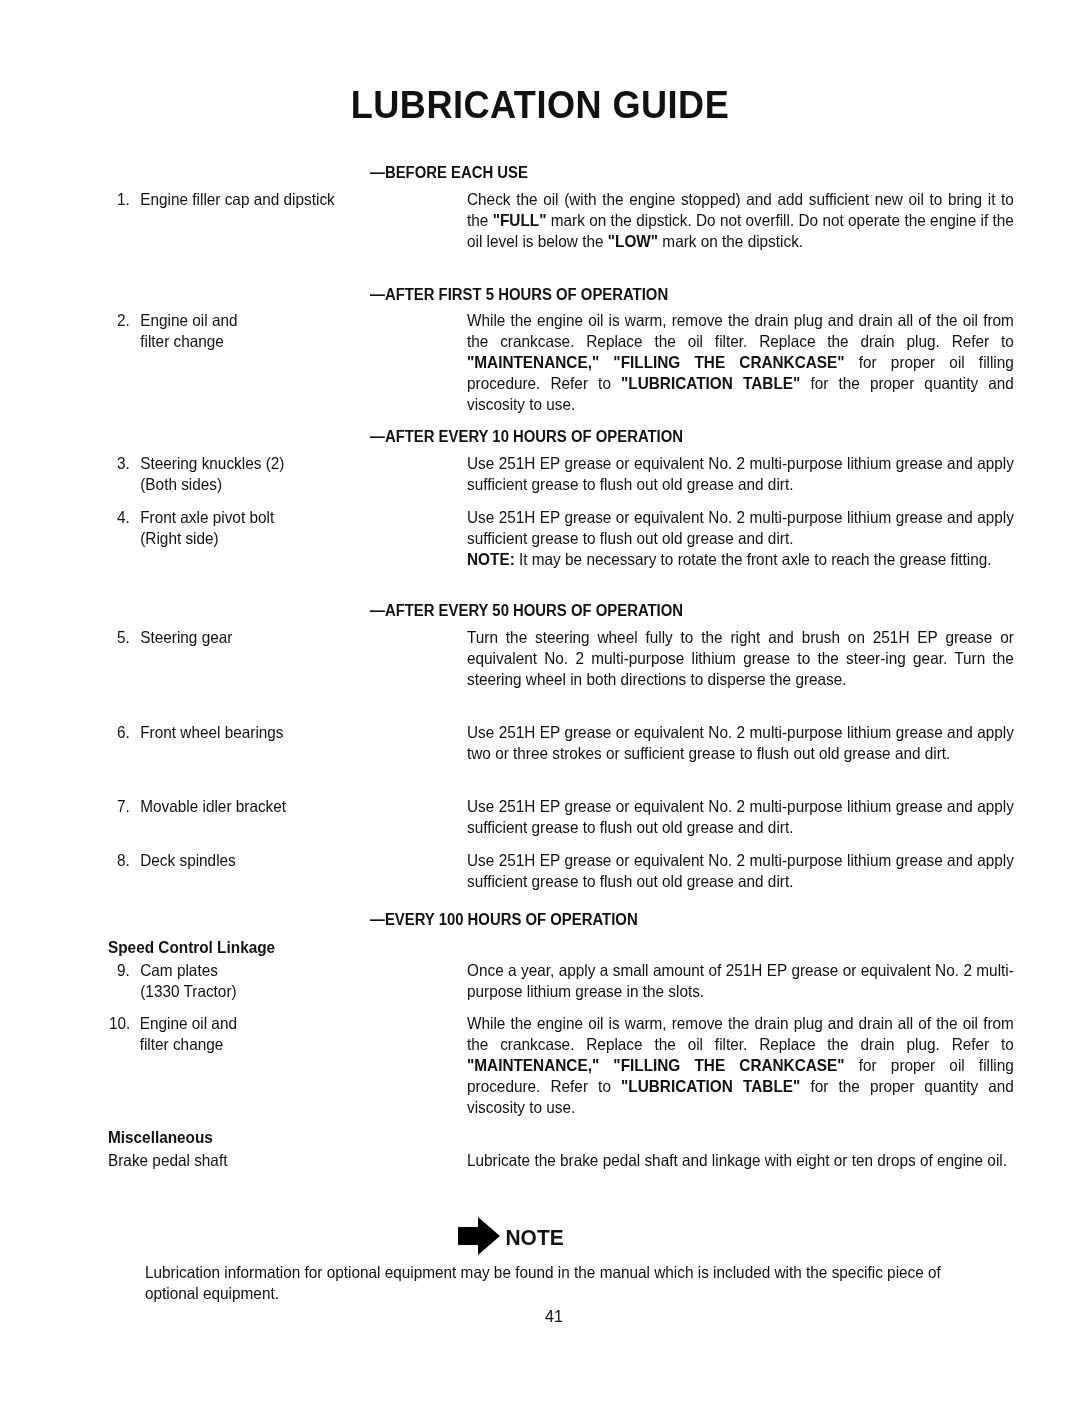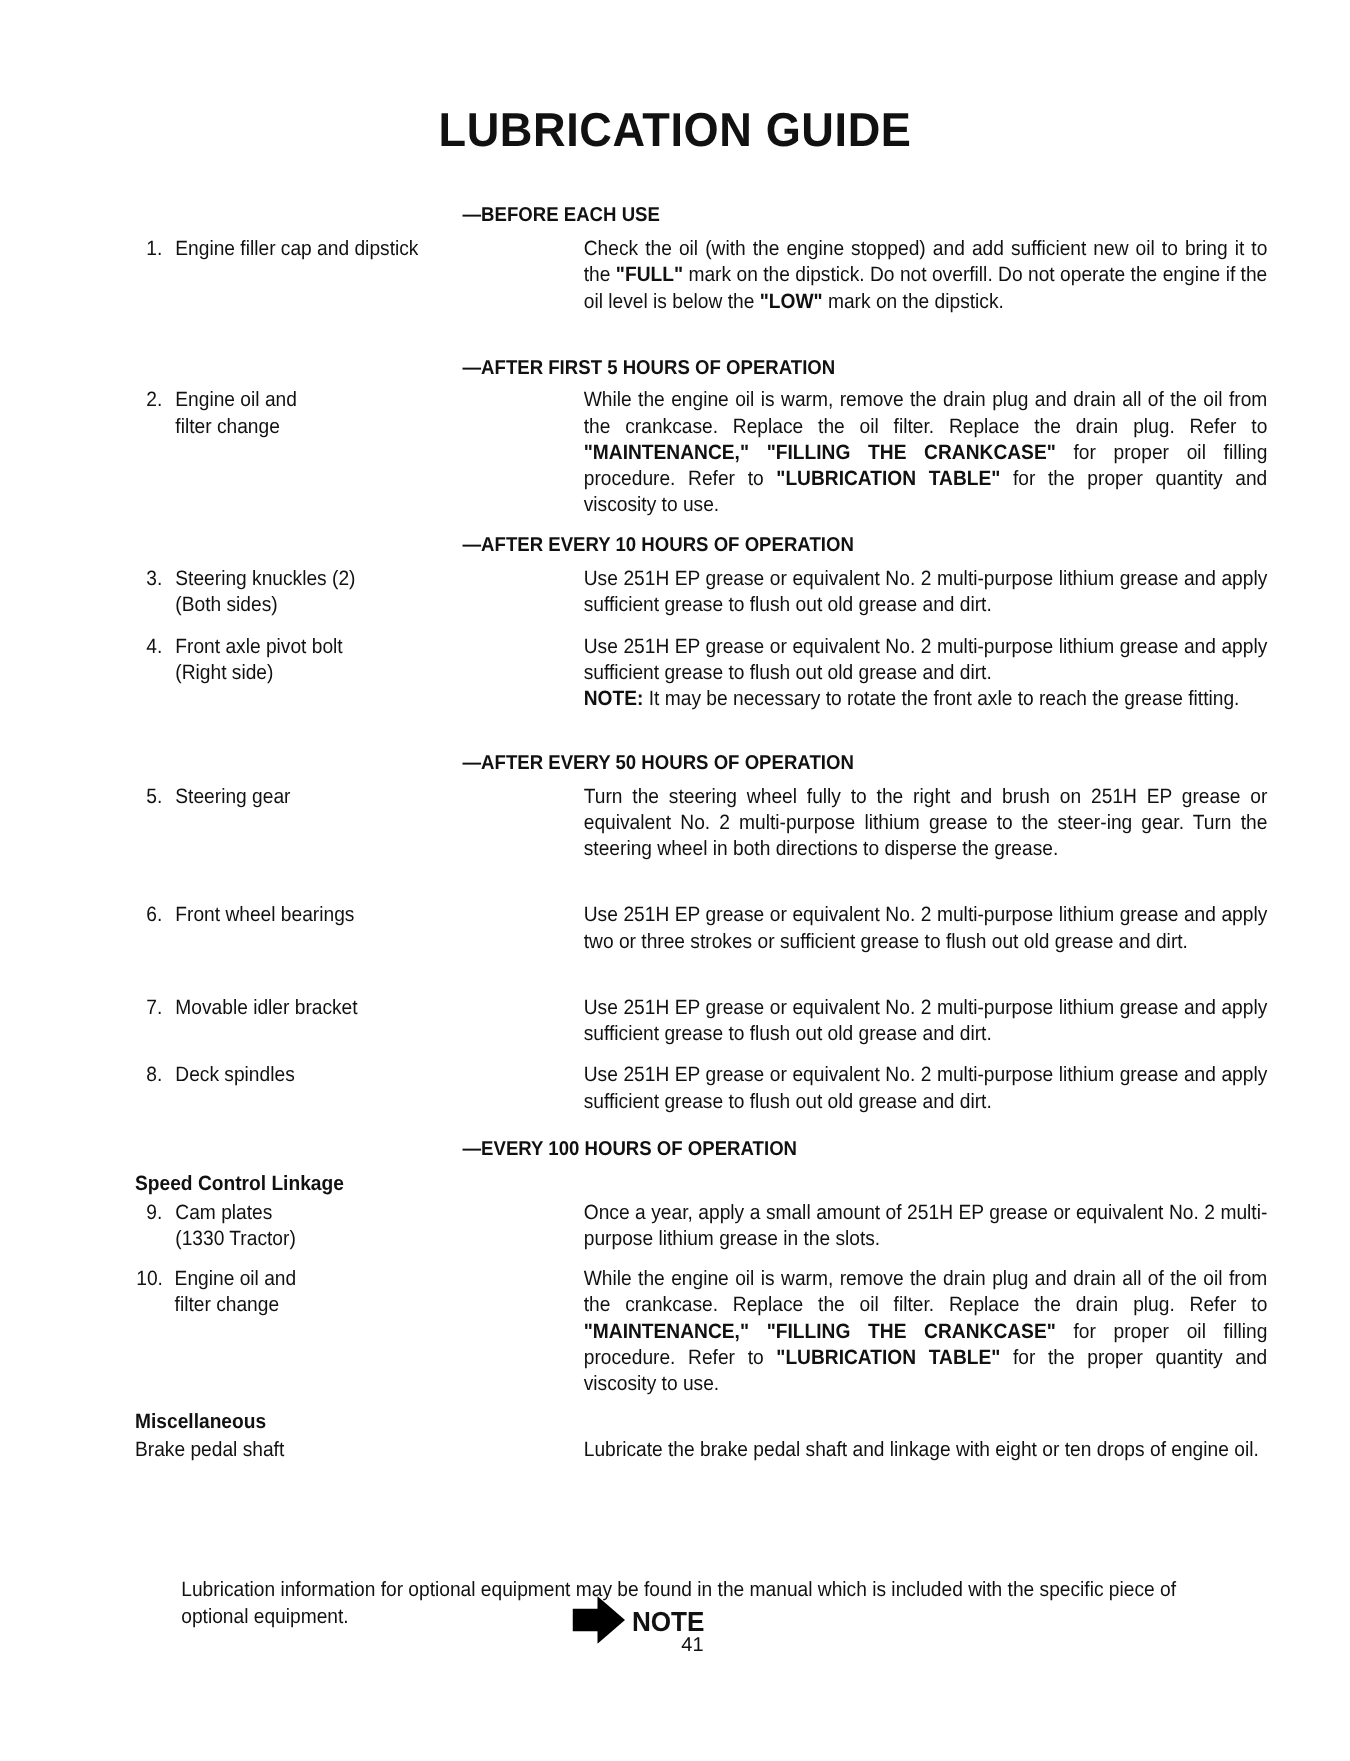--- a/index.html
+++ b/index.html
@@ -25,21 +25,21 @@
   .desc {
     position: absolute; left: 467px; width: 588px; font-size: 16.5px; line-height: 21px;
     text-align: justify; transform-origin: left top; transform: scaleX(0.93);
   }
   .desc b { font-weight: bold; }
   .subhead {
     position: absolute; left: 108px; font-size: 16.5px; font-weight: bold;
     transform-origin: left top; transform: scaleX(0.93);
   }
   .note-block {
-    position: absolute; left: 458px; top: 1278px; height: 40px; display: flex; align-items: center;
+    position: absolute; left: 458px; top: 1218px; height: 40px; display: flex; align-items: center;
   }
   .note-label { font-size: 22px; font-weight: bold; margin-left: 4px; transform: scaleX(0.95); }
   .note-text {
     position: absolute; left: 145px; top: 1262px; width: 900px; font-size: 16.5px; line-height: 21px;
     transform-origin: left top; transform: scaleX(0.93);
   }
   .page-num {
     position: absolute; left: 0; width: 1108px; top: 1308px; text-align: center; font-size: 16px;
   }
 </style>

